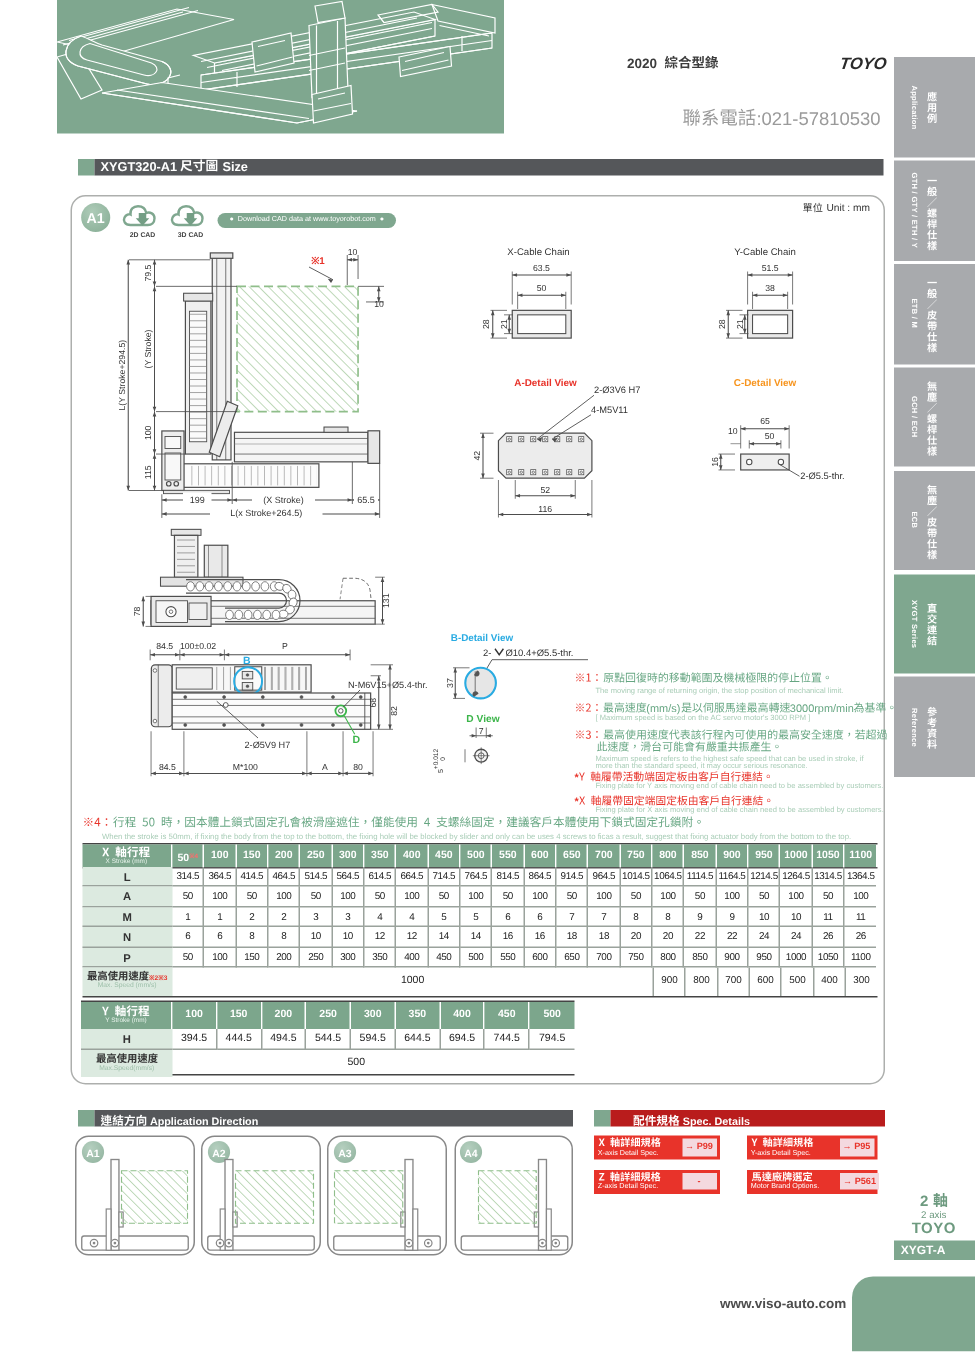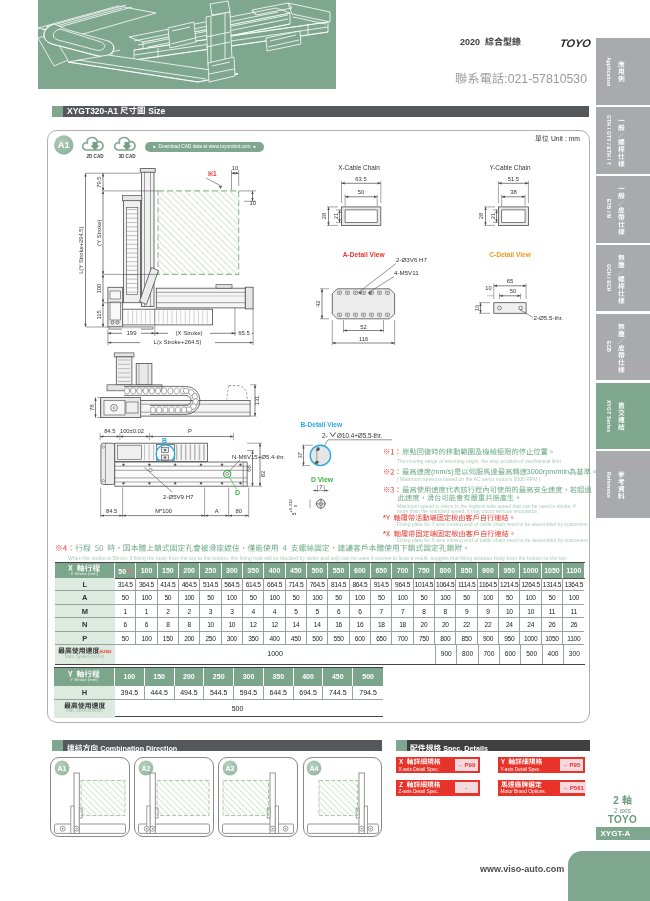--- a/index.html
+++ b/index.html
@@ -202,21 +202,21 @@
 <path d="M170 63 L196 57 L197 76 L171 82 Z" fill="#7FA78F"></path>
 <path d="M174 66 L192 62 M171 74 L196 69"></path>
 <path d="M214 10 L250 3 L254 8 L218 15 Z"></path>
 <path d="M250 3 L292 12 L292 22 L254 14 Z"></path>
 <path d="M255 17 L288 24 M214 10 L218 15"></path>
 <path d="M228 38 L262 31 L263 44 L229 51 Z" fill="#7FA78F"></path>
 <path d="M232 41 L258 35 M230 47 L261 40"></path>
 </g>
   </svg>
 
-<div class="a ib" style="left:430px;top:37px;width:121px;text-align:center;font-size:9px;font-weight:bold;color:#3c3c3c;white-space:nowrap">2020&nbsp; <svg width="36.0" height="10.1" style="overflow:visible;vertical-align:-2.16px;" viewBox="0 0 36.0 10.1">
+<div class="a ib" style="left:418px;top:37px;width:121px;text-align:left;font-size:9px;font-weight:bold;color:#3c3c3c;white-space:nowrap">2020&nbsp; <svg width="36.0" height="10.1" style="overflow:visible;vertical-align:-2.16px;" viewBox="0 0 36.0 10.1">
       <g transform="matrix(0.0090,0,0,-0.0090,0,7.92)" fill="#3c3c3c">
         <use href="#q0"></use>
         <use href="#q1" x="1000"></use>
         <use href="#q2" x="2000"></use>
         <use href="#q3" x="3000"></use>
       </g>
     </svg></div>
 
 <div class="a" style="left:560px;top:36.5px;width:34px;font-size:11px;font-weight:bold;font-style:italic;color:#2b2b2b;letter-spacing:0px;transform:skewX(-8deg)">TOYO</div>
 
@@ -1253,25 +1253,25 @@
 
 <div class="a" style="left:52px;top:739.5px;width:11px;height:11px;background:#7FA78F"></div>
 
 <div class="a ib" style="left:63px;top:739.5px;width:319px;height:11px;background:#55575A;color:#fff;line-height:11px;padding-left:4px;white-space:nowrap"><span style="font-size:7.8px"><svg width="31.2" height="8.7" style="overflow:visible;vertical-align:-1.87px;" viewBox="0 0 31.2 8.7">
         <g transform="matrix(0.0078,0,0,-0.0078,0,6.86)" fill="#fff">
           <use href="#q128"></use>
           <use href="#q129" x="1000"></use>
           <use href="#q130" x="2000"></use>
           <use href="#q131" x="3000"></use>
         </g>
-      </svg></span><span style="font-size:7.2px;font-weight:bold"> Combination Direction</span></div>
+      </svg></span><span style="font-size:7.2px;font-weight:bold"> Application Direction</span></div>
 
 <div class="a" style="left:396px;top:739.5px;width:11px;height:11px;background:#7FA78F"></div>
 
-<div class="a ib" style="left:407px;top:739.5px;width:183px;height:11px;background:#404040;color:#fff;line-height:11px;padding-left:3px;white-space:nowrap"><span style="font-size:7.8px"><svg width="31.2" height="8.7" style="overflow:visible;vertical-align:-1.87px;" viewBox="0 0 31.2 8.7">
+<div class="a ib" style="left:407px;top:739.5px;width:183px;height:11px;background:#b91c1c;color:#fff;line-height:11px;padding-left:15px;white-space:nowrap"><span style="font-size:7.8px"><svg width="31.2" height="8.7" style="overflow:visible;vertical-align:-1.87px;" viewBox="0 0 31.2 8.7">
         <g transform="matrix(0.0078,0,0,-0.0078,0,6.86)" fill="#fff">
           <use href="#q132"></use>
           <use href="#q133" x="1000"></use>
           <use href="#q134" x="2000"></use>
           <use href="#q135" x="3000"></use>
         </g>
       </svg></span><span style="font-size:7.2px;font-weight:bold"> Spec. Details</span></div>
 
 <div class="a" style="left:50px;top:756.6px;width:79.9px;height:80px;border:1.3px solid #888;border-radius:9px;background:#fff"></div>
 <svg class="a" style="left:53.5px;top:760.1px" width="16" height="16" viewBox="0 0 16 16">

